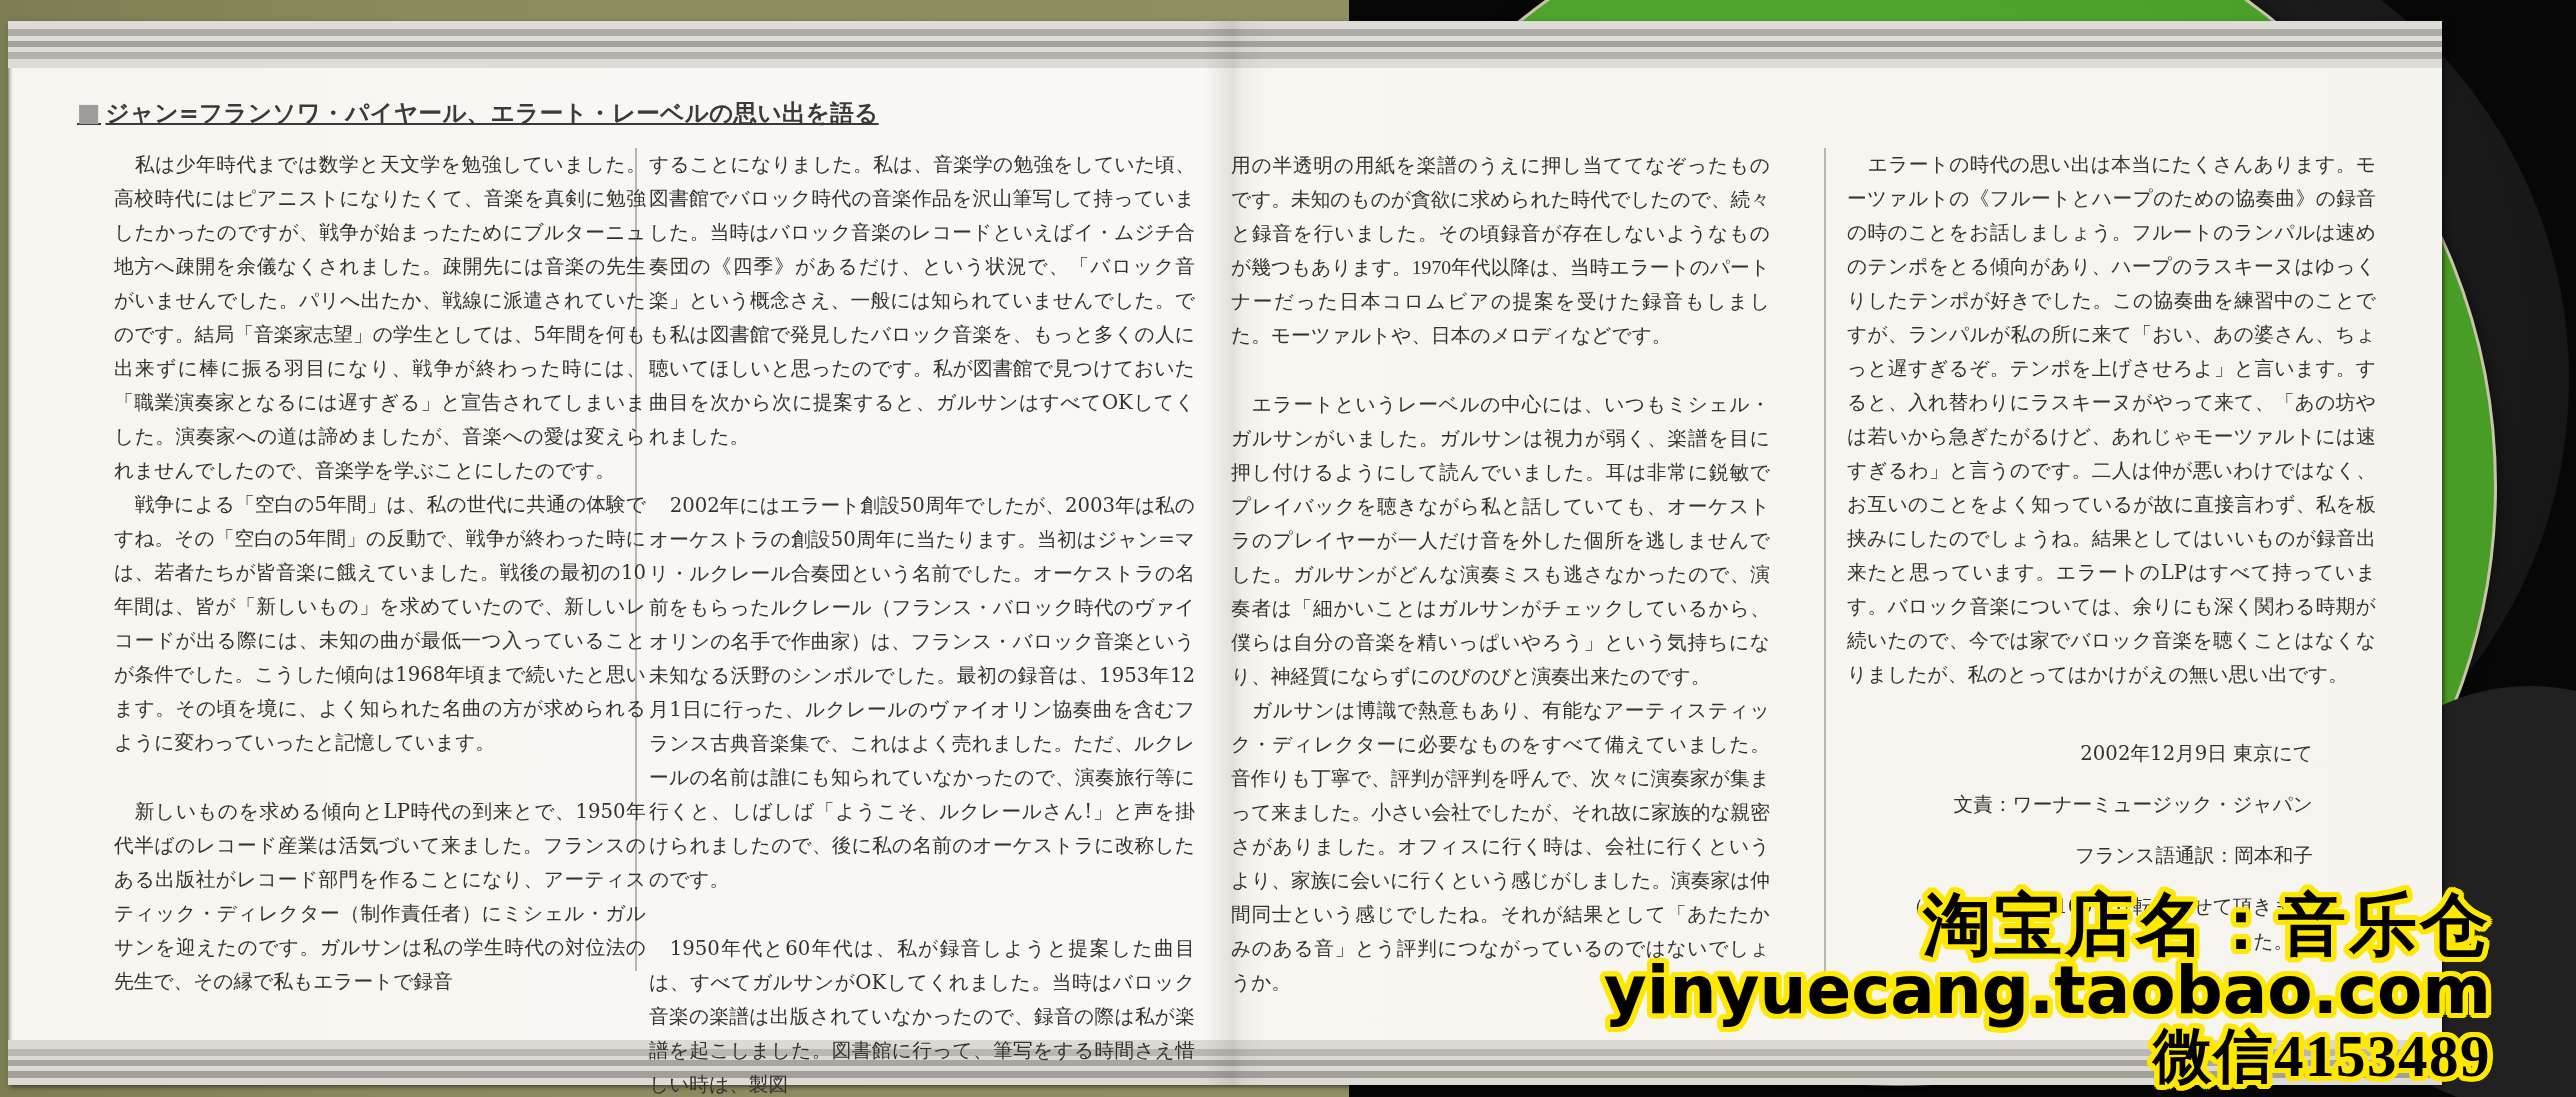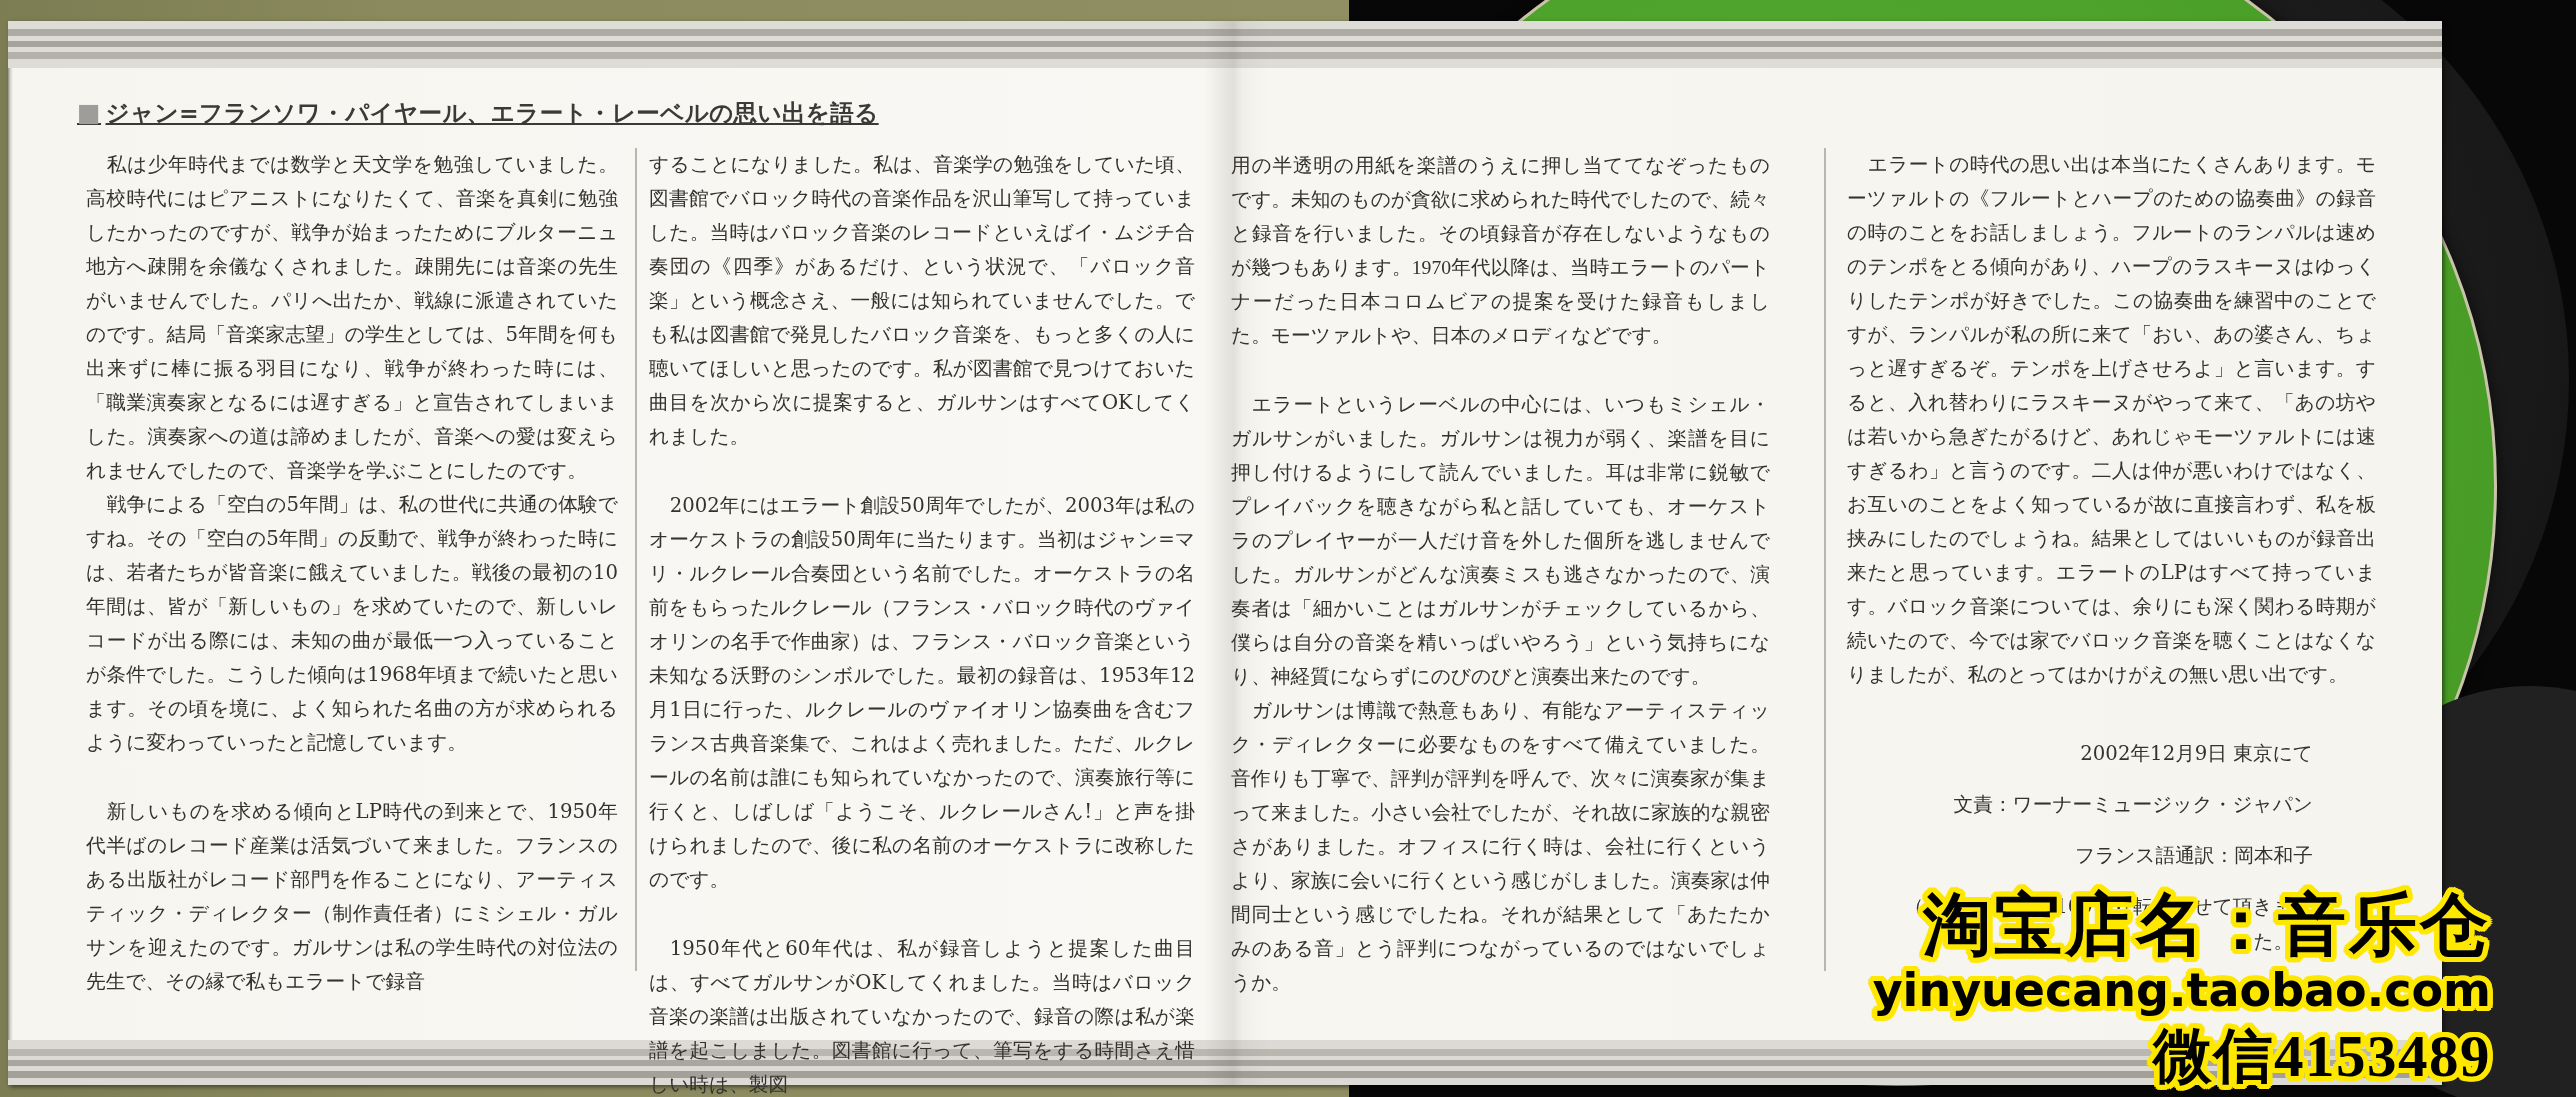--- a/index.html
+++ b/index.html
@@ -63,21 +63,21 @@
     font-weight:bold; font-size:23.5px; color:#3b3a38;
     letter-spacing:0.4px; white-space:nowrap;text-decoration:underline;
   }
   .heading-square { color:#9e9d9a; margin-right:4.5px; font-size:25px; }
   
   .col {
     position:absolute; top:148px;
     font-size:19.7px; line-height:34px; color:#35322e;
     text-align:justify; text-justify:inter-ideograph;
   }
-  .col-1 { left:86px;  width:532px; }
+  .col-1 { left:114px;  width:532px; }
   .col-2 { left:649px;  width:546px; }
   .col-3 { left:1231px; width:539px;font-family:Liberation Serif, serif; }
   .col-4 { left:1847px; width:529px; }
   .para { margin:0; text-indent:1.05em; }
   .para.no-indent { text-indent:0; }
   .para.gap { margin-top:35px; }
   .col-rule {
     position:absolute; top:148px; width:1.5px; height:823px; background:#b9b6b0;
   }
   .rule-left  { left:635px; }
@@ -92,21 +92,21 @@
     font-family:"DejaVu Sans","Liberation Sans",sans-serif;
     font-weight:bold; text-align:right; color:#000;
     text-shadow:
       5.3px 0 0 #ffe800, -5.3px 0 0 #ffe800, 0 5.3px 0 #ffe800, 0 -5.3px 0 #ffe800,
       3.8px 3.8px 0 #ffe800, -3.8px 3.8px 0 #ffe800, 3.8px -3.8px 0 #ffe800, -3.8px -3.8px 0 #ffe800,
       5.3px 2.3px 0 #ffe800, -5.3px 2.3px 0 #ffe800, 5.3px -2.3px 0 #ffe800, -5.3px -2.3px 0 #ffe800,
       2.3px 5.3px 0 #ffe800, -2.3px 5.3px 0 #ffe800, 2.3px -5.3px 0 #ffe800, -2.3px -5.3px 0 #ffe800;
   }
   .wm-line { margin:0; white-space:nowrap; }
   .wm-1 { font-size:68px; line-height:64px; letter-spacing:3px; }
-  .wm-2 { font-size:46px; line-height:67px; }
+  .wm-2 { font-size:66px; line-height:67px; }
   .wm-3 { font-size:59px; line-height:65px; letter-spacing:1.5px;font-family:Liberation Serif, serif; }
 </style>
 </head>
 <body>
 
 <div class="backdrop-olive"></div>
 <div class="backdrop-black"></div>
 
 <div class="cd-shadow-disc"></div>
 <div class="cd-green-disc"></div>

